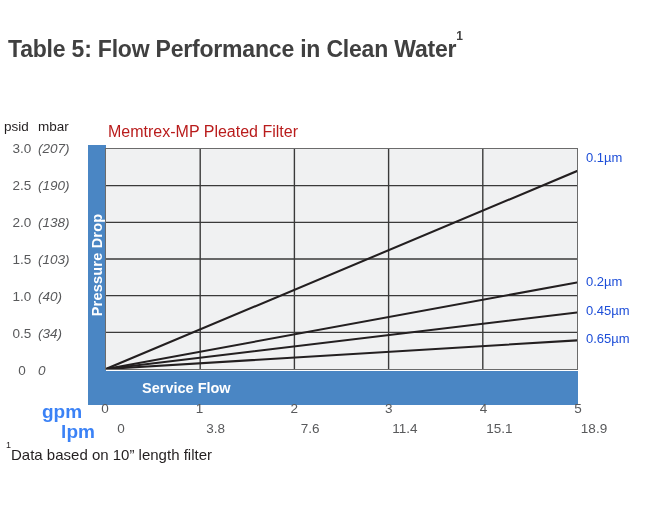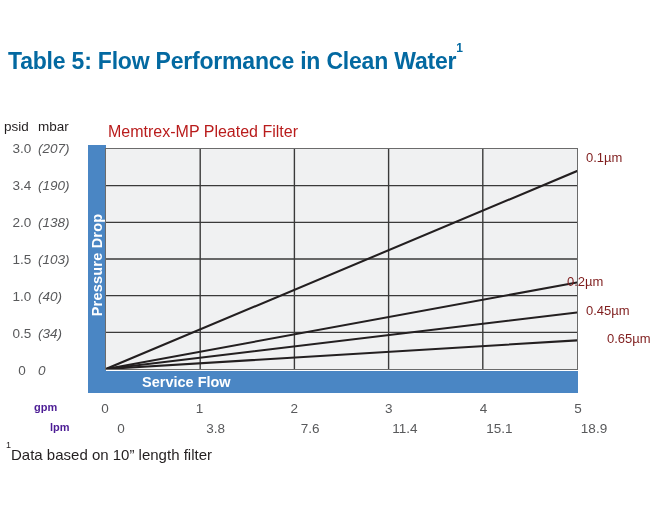--- a/index.html
+++ b/index.html
@@ -7,25 +7,25 @@
     width:650px;height:517px;
     background:#ffffff;
     font-family:"Liberation Sans", sans-serif;
     color:#231f20;
     overflow:hidden;
     position:relative;
   }
   
   #chart-title{
     position:absolute;
-    left:8px; top:48px;
+    left:8px; top:36px;
     font-size:23px;
     font-weight:bold;
     letter-spacing:-0.2px;
-    color:#0369a1;
+    color:#404040;
     white-space:nowrap;
   }
   #chart-title sup{font-size:12px; font-weight:bold; top:-0.7em; position:relative;}
 
   
   #unit-header{
     position:absolute;
     left:4px; top:119px;
     font-size:13.5px;
     font-weight:normal;
@@ -90,52 +90,52 @@
     background:#f0f1f2;
     border:1px solid #6b6b6b;
     box-sizing:border-box;
   }
   #plot svg{display:block; width:100%; height:100%;}
 
   
   .series-label{
     position:absolute;
     font-size:13px;
-    color:#7f1d1d;
+    color:#1d4ed8;
     white-space:nowrap;
   }
 
   
   #service-flow-bar{
     position:absolute;
     left:88px; top:371px;
-    width:490px; height:22px;
+    width:490px; height:34px;
     background:#4a86c4;
   }
   #service-flow-bar span{
     position:absolute;
     left:54px; top:50%;
     transform:translateY(-50%);
     color:#ffffff;
     font-size:14.5px;
     font-weight:bold;
     white-space:nowrap;
   }
 
   
   .xrow{position:absolute; left:0; width:650px; height:17px;}
   #xrow-gpm{top:401px;}
   #xrow-lpm{top:421px;margin-left:16px;}
   .xrow .unit{
     position:absolute;
     left:34px; width:56px;
-    text-align:left;
-    font-size:11px;
-    font-weight:bold;
-    color:#4c1d95;
+    text-align:center;
+    font-size:19px;
+    font-weight:bold;
+    color:#3b82f6;
   }
   .xtick{
     position:absolute;
     font-size:13.5px;
     color:#58595b;
     text-align:center;
     width:50px;
     margin-left:-25px;
   }
 
@@ -159,21 +159,21 @@
 </div>
 
 <div id="subtitle">Memtrex-MP Pleated Filter</div>
 
 <div class="ylabels">
   <div class="ytick" style="top:141px">
     <span class="psid">3.0</span>
     <span class="mbar">(207)</span>
   </div>
   <div class="ytick" style="top:178px">
-    <span class="psid">3.4</span>
+    <span class="psid">2.5</span>
     <span class="mbar">(190)</span>
   </div>
   <div class="ytick" style="top:215px">
     <span class="psid">2.0</span>
     <span class="mbar">(138)</span>
   </div>
   <div class="ytick" style="top:252px">
     <span class="psid">1.5</span>
     <span class="mbar">(103)</span>
   </div>
@@ -216,23 +216,23 @@
     <g stroke="#231f20" stroke-width="2.1" fill="none" stroke-linecap="round">
       <line x1="0" y1="222" x2="473" y2="22.2"></line>
       <line x1="0" y1="222" x2="473" y2="134.7"></line>
       <line x1="0" y1="222" x2="473" y2="165.0"></line>
       <line x1="0" y1="222" x2="473" y2="193.1"></line>
     </g>
   </svg>
 </div>
 
 <div class="series-label" style="left:586px; top:150px;">0.1µm</div>
-<div class="series-label" style="left:567px; top:274px;">0.2µm</div>
+<div class="series-label" style="left:586px; top:274px;">0.2µm</div>
 <div class="series-label" style="left:586px; top:303px;">0.45µm</div>
-<div class="series-label" style="left:586px; top:331px;margin-left:21px;">0.65µm</div>
+<div class="series-label" style="left:586px; top:331px;">0.65µm</div>
 
 <div id="service-flow-bar">
   <span>Service Flow</span>
 </div>
 
 <div class="xrow" id="xrow-gpm">
   <span class="unit">gpm</span>
   <span class="xtick" style="left:105px">0</span>
   <span class="xtick" style="left:199.6px">1</span>
   <span class="xtick" style="left:294.2px">2</span>

